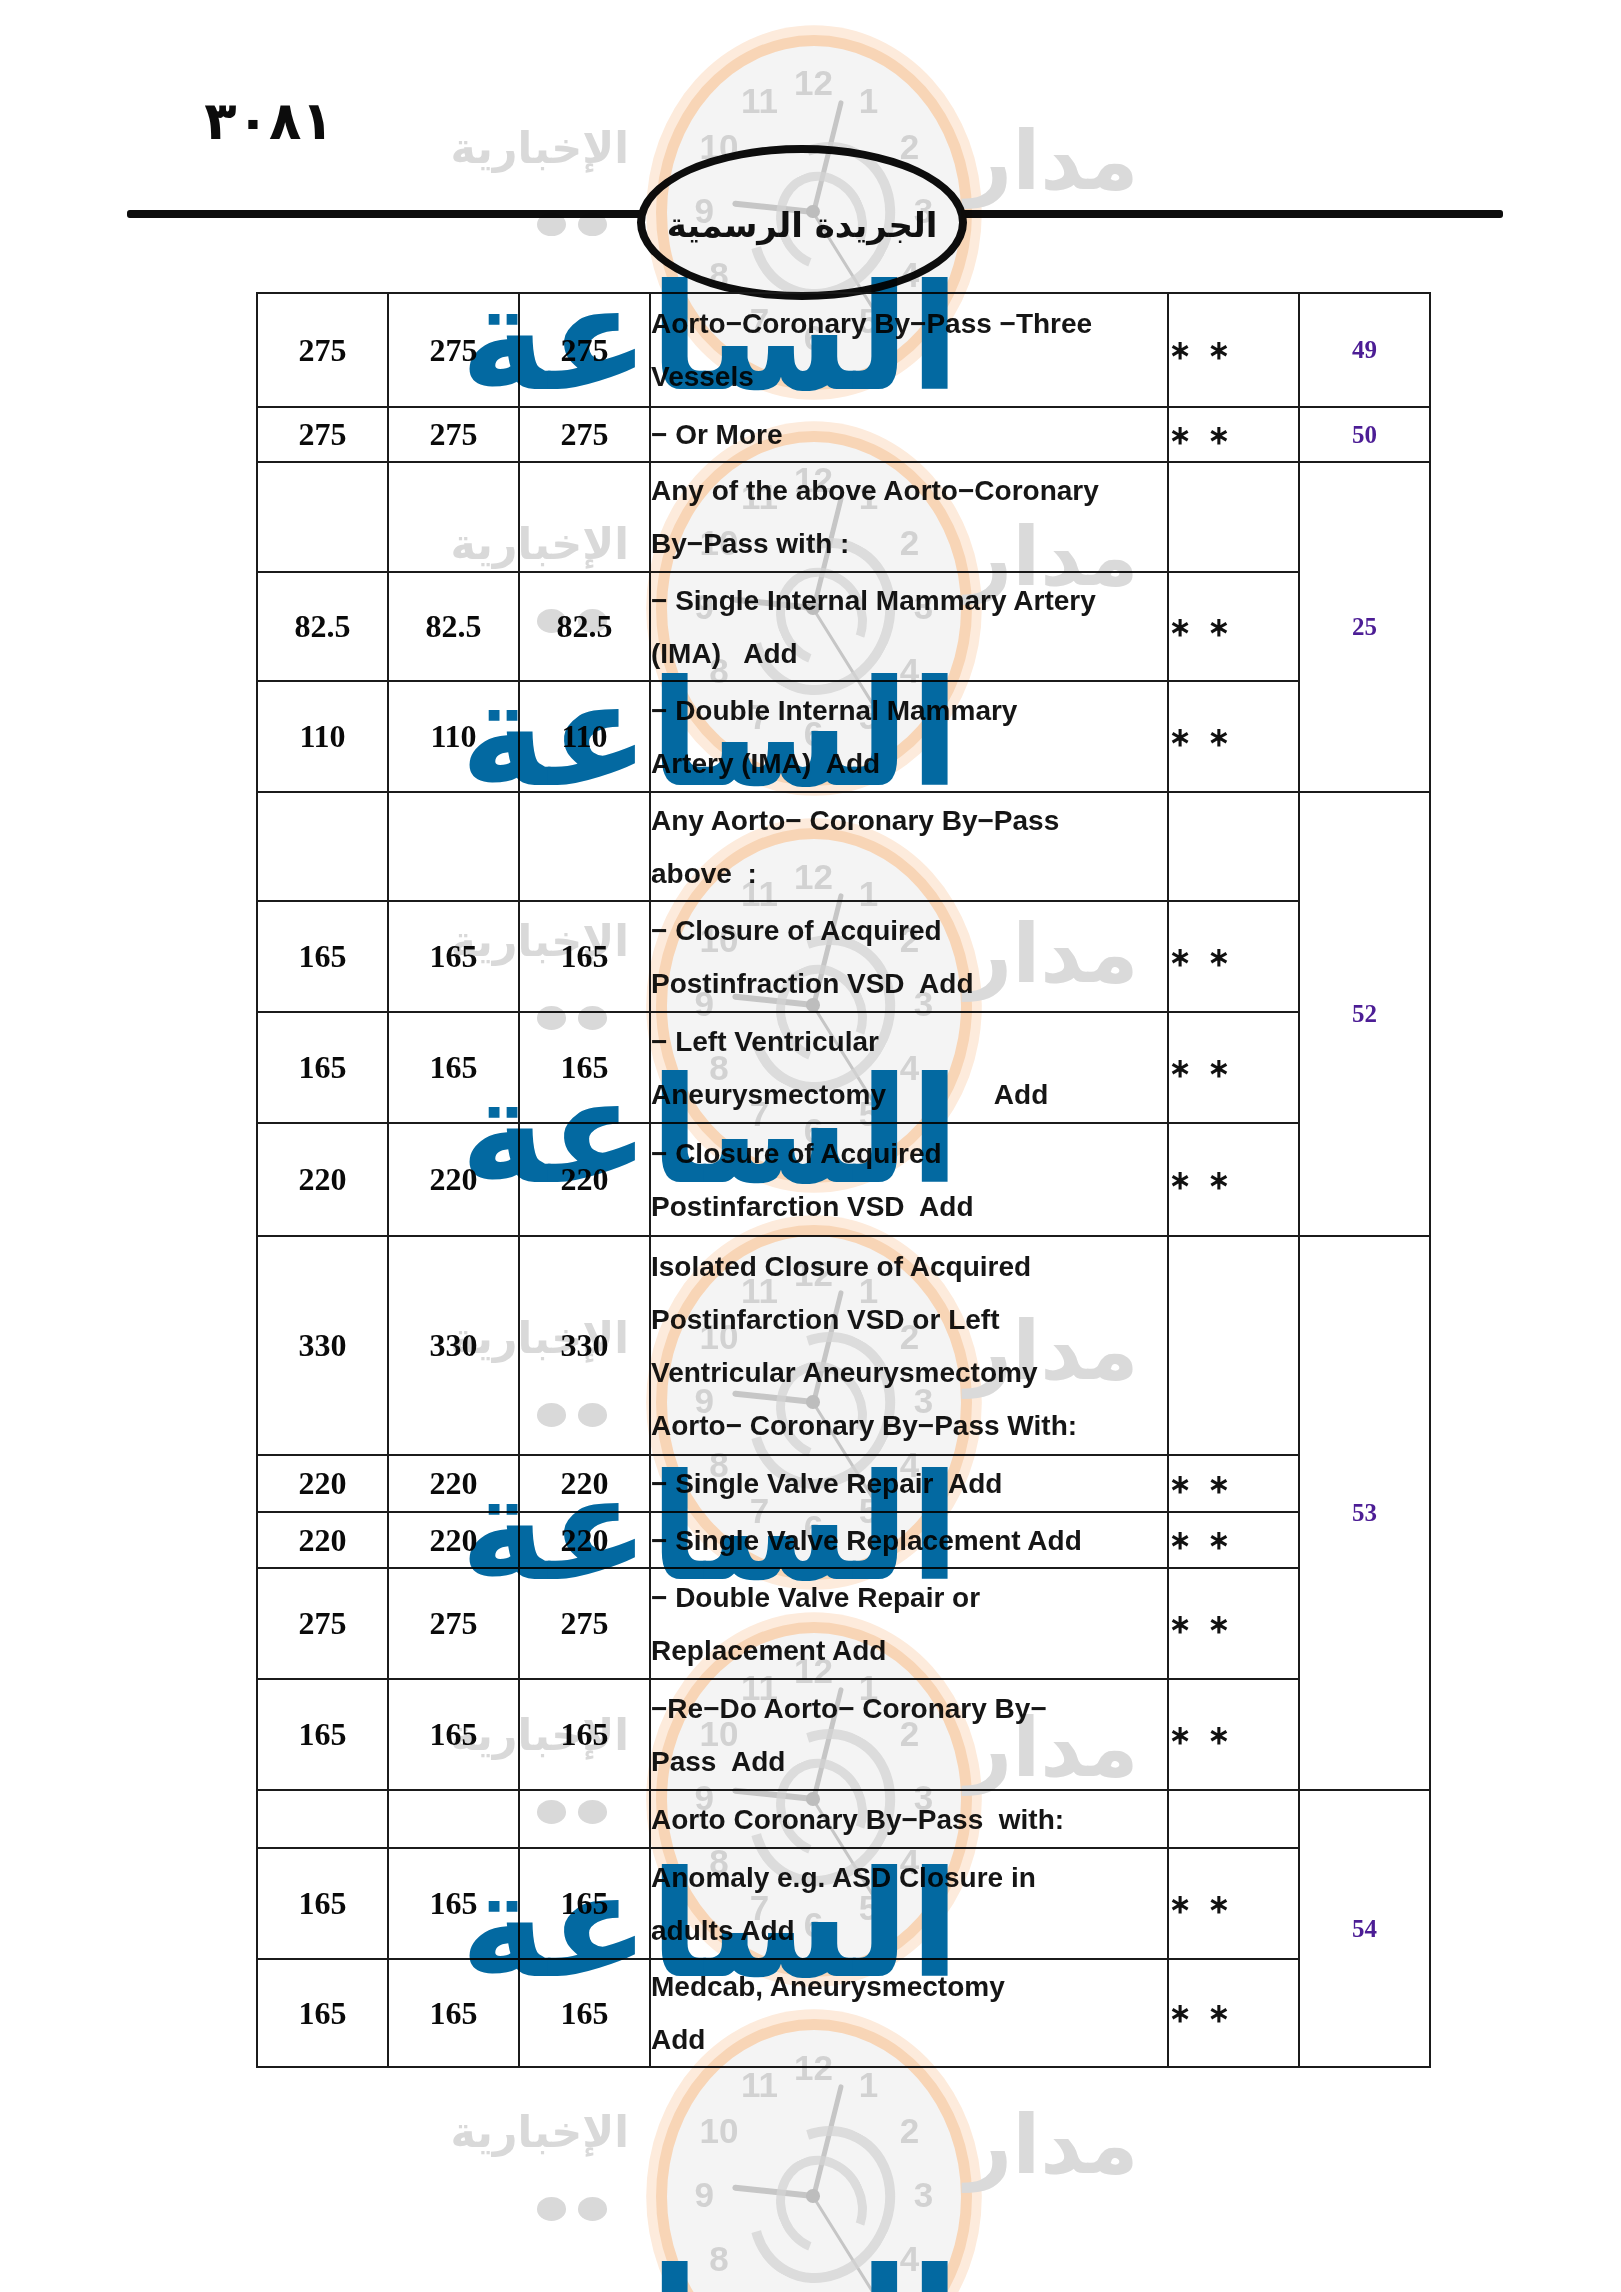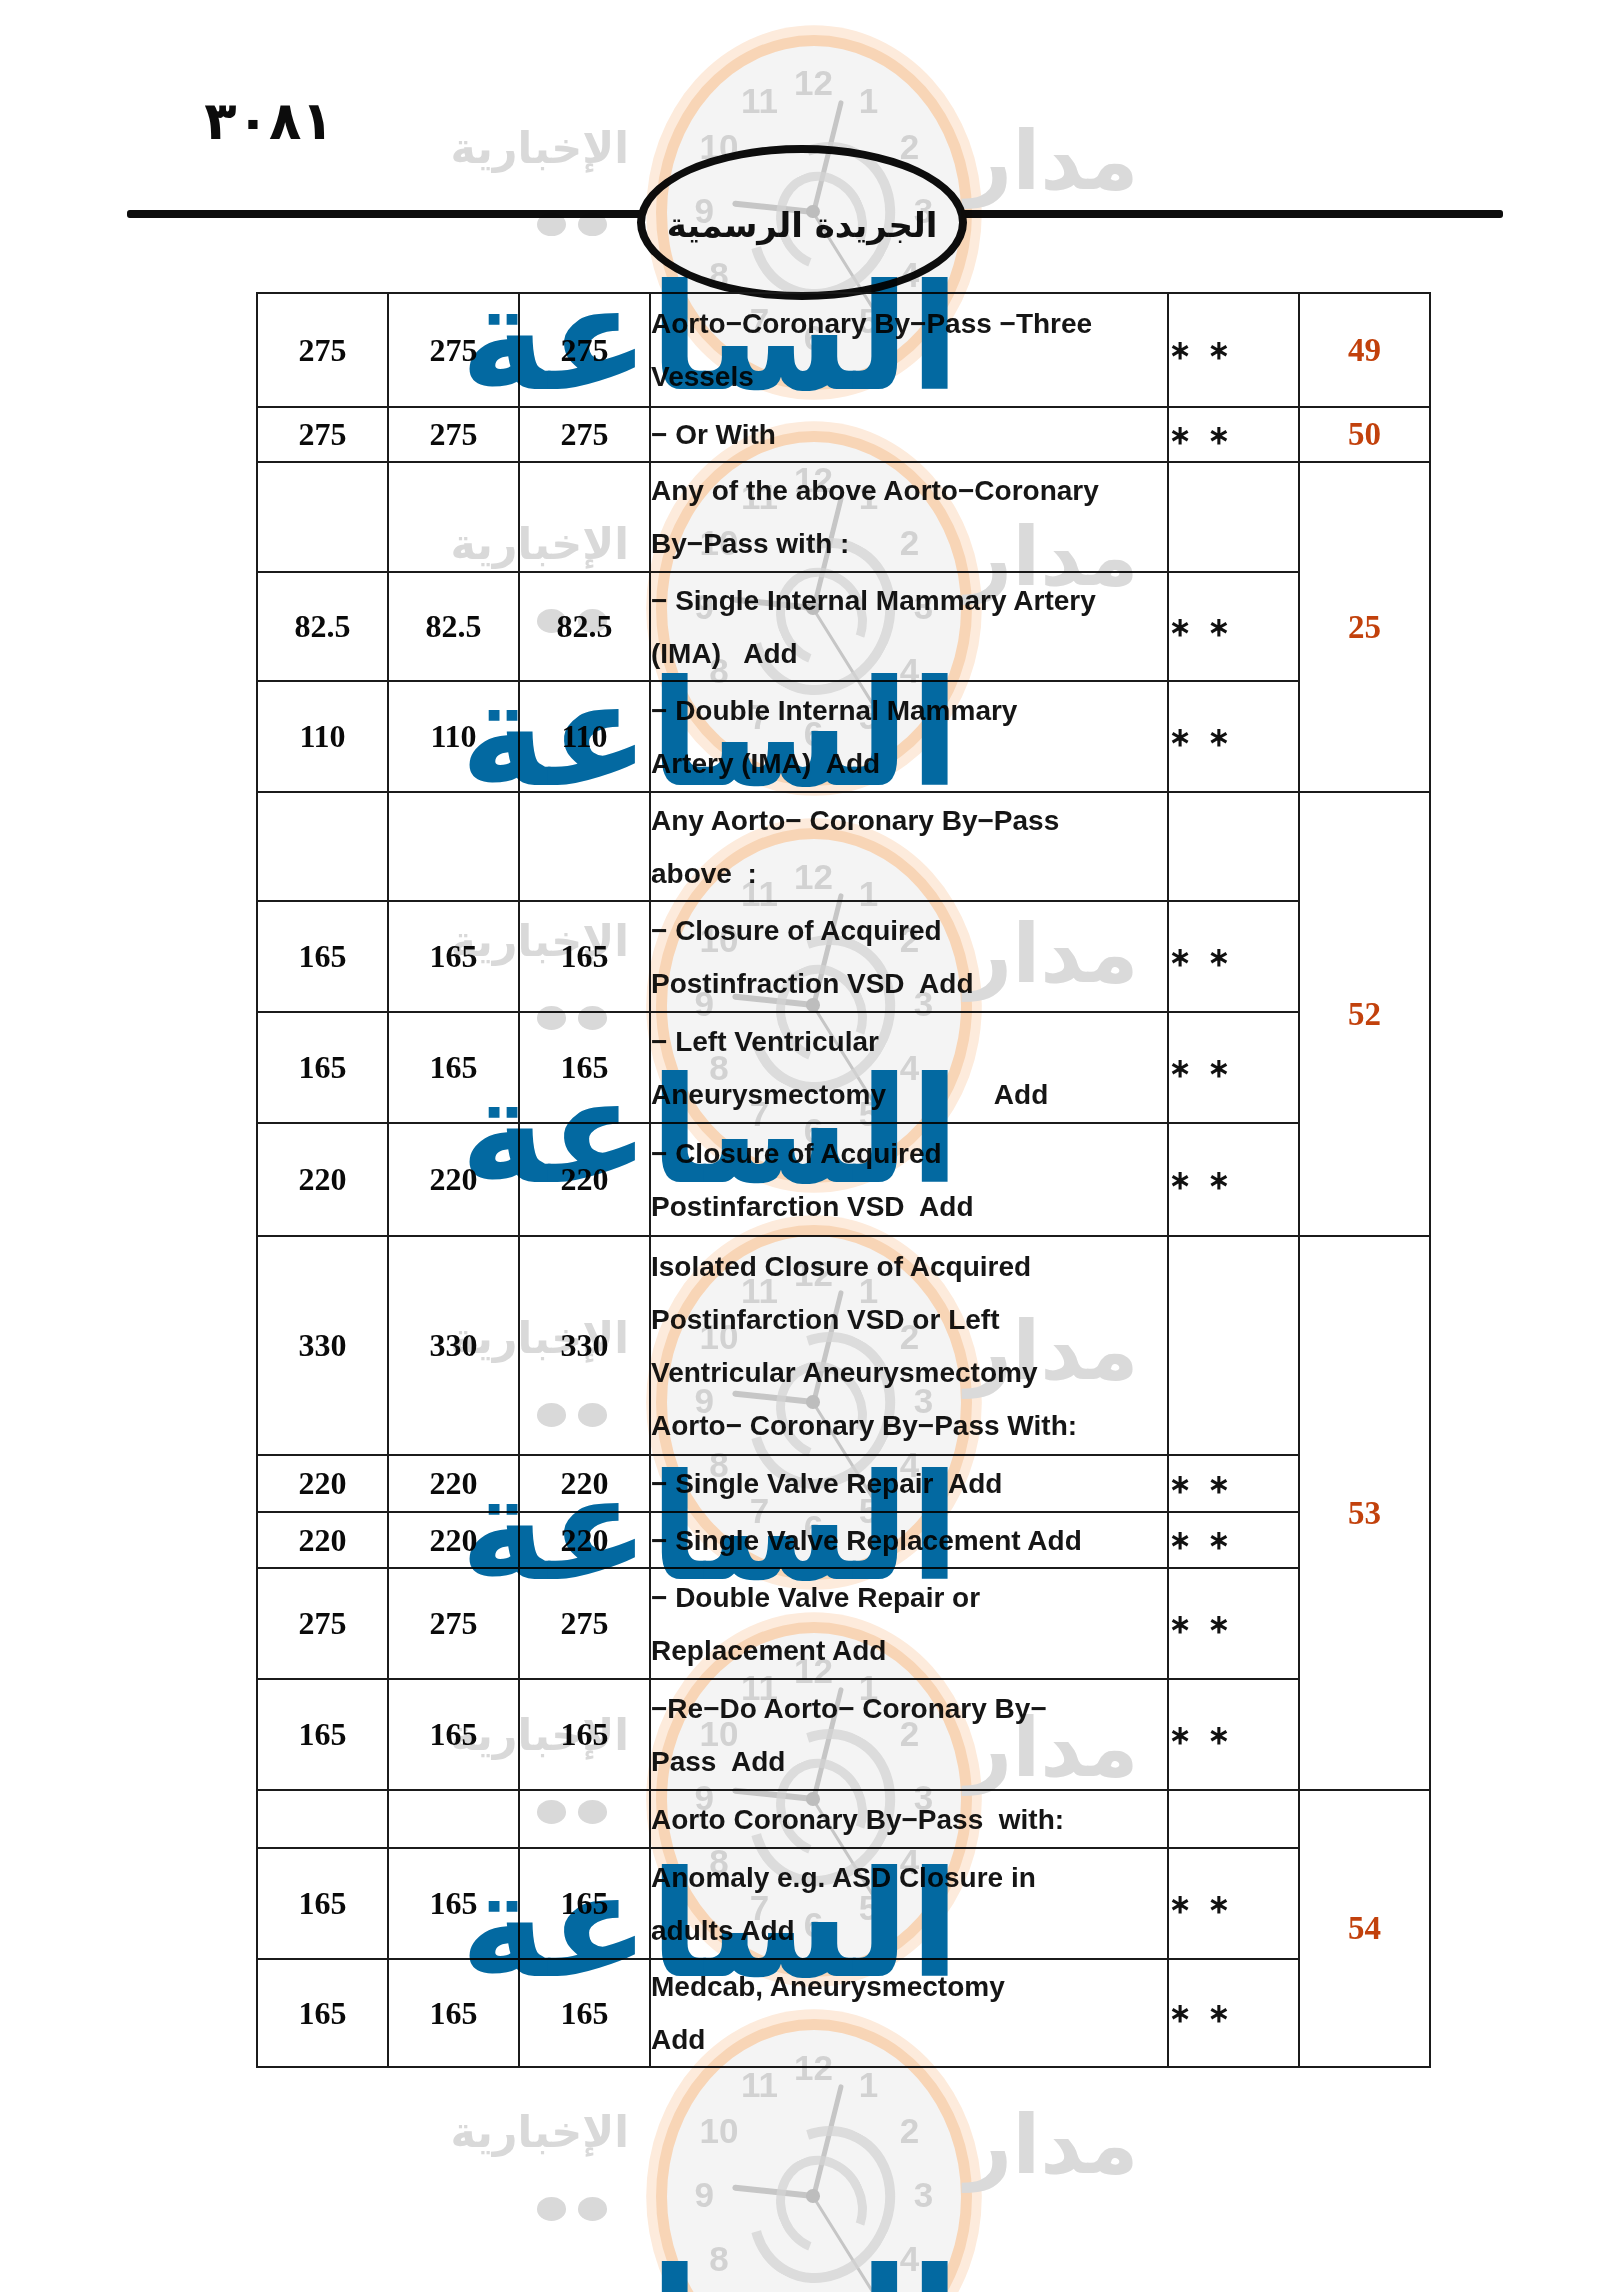--- a/index.html
+++ b/index.html
@@ -48,21 +48,21 @@
     font-size:28px; color:#161616; text-align:left;
     white-space:pre-wrap; line-height:53px; padding:2px 7.8px 2px 13.7px;
   }
   td.s{
     font-family:"Liberation Serif", serif; font-weight:bold;
     font-size:26.5px; color:#111; text-align:left; padding-left:25.5px;
     word-spacing:9.8px;
   }
   td.n{
     font-family:"Liberation Serif", serif; font-weight:bold;
-    font-size:33px; color:#c2410c; text-align:center;margin-left:44px;
+    font-size:25px; color:#4c1d95; text-align:center;margin-left:44px;
   }
   
   #wm-layer{
     position:absolute; left:0; top:0; width:1621px; height:2293px;
     pointer-events:none; mix-blend-mode:multiply; z-index:5;
   }
   .wm{ position:absolute; width:745px; height:451px; }
   .wm-clock{
     position:absolute; left:225px; top:59px; width:294px; height:333px;
     border:11.8px solid #f8d5b6; border-radius:50%;
@@ -138,21 +138,21 @@
           <td class="v">275</td>
           <td class="d">Aorto−Coronary By−Pass −Three
 Vessels</td>
           <td class="s">∗ ∗</td>
           <td class="n" rowspan="1">49</td>
         </tr>
         <tr style="height: 51px;">
           <td class="v">275</td>
           <td class="v">275</td>
           <td class="v">275</td>
-          <td class="d">− Or With</td>
+          <td class="d">− Or More</td>
           <td class="s">∗ ∗</td>
           <td class="n" rowspan="1">50</td>
         </tr>
         <tr style="height: 110px;">
           <td class="v"></td>
           <td class="v"></td>
           <td class="v"></td>
           <td class="d">Any of the above Aorto−Coronary
 By−Pass with :</td>
           <td class="s"></td>

